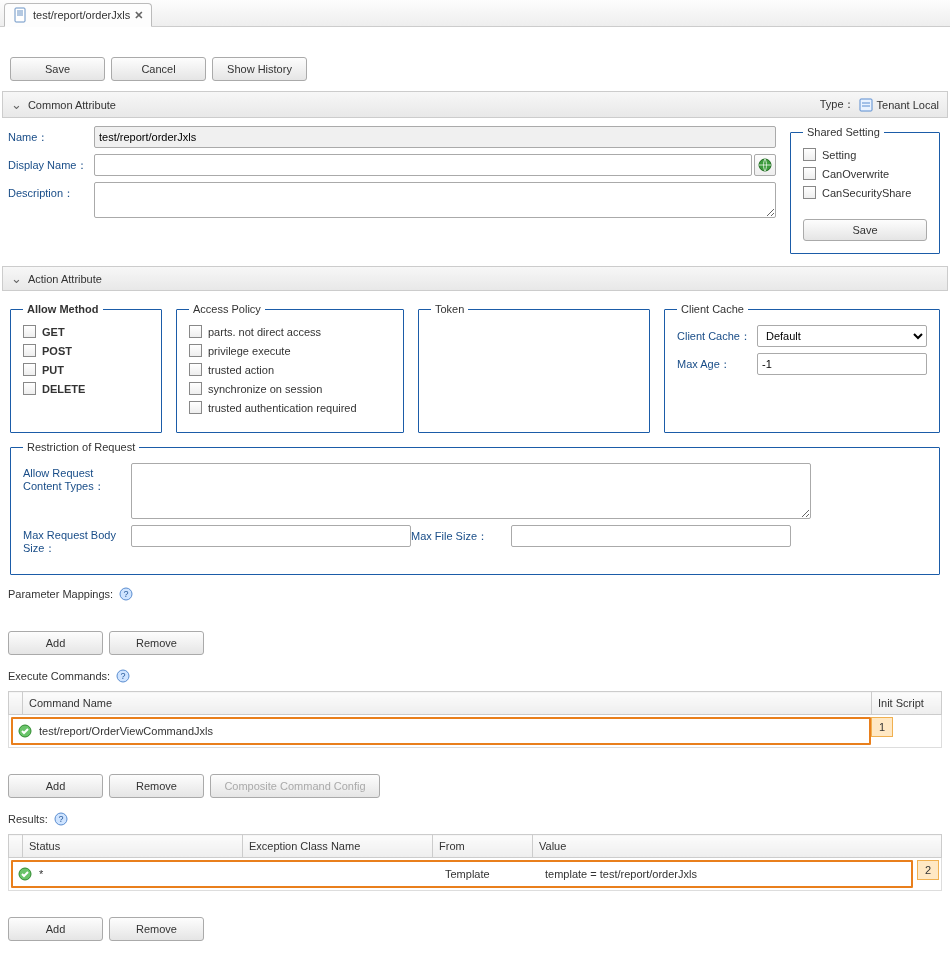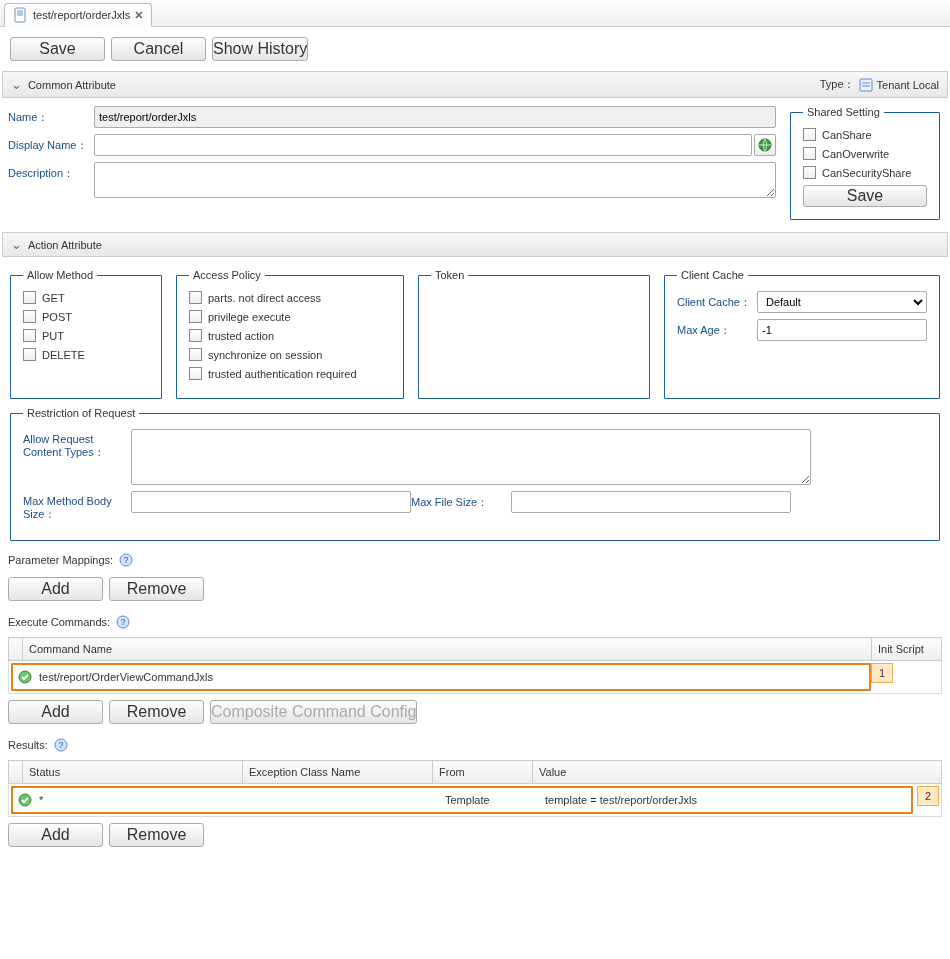--- a/index.html
+++ b/index.html
@@ -18,22 +18,22 @@
     background: #fdfdfd; border: 1px solid #bbb; border-bottom: 1px solid #fdfdfd;
     border-radius: 4px 4px 0 0; padding: 3px 8px; margin-left: 4px;
     position: relative; top: 1px;
   }
   .tab .doc-icon { width: 16px; height: 16px; }
   .tab .close { color: #666; cursor: pointer; font-weight: bold; }
   
   .toolbar { display: flex; gap: 6px; padding: 10px;}
   .btn {
     min-width: 95px; height: 24px; border: 1px solid #aaa; border-radius: 3px;
-    background: linear-gradient(#fdfdfd,#e5e5e5); cursor: pointer; font-size: 16px;
-    display: flex; align-items: center; justify-content: center;
+    background: linear-gradient(#fdfdfd,#e5e5e5); cursor: pointer; font-size: 11px;
+    display: flex; align-items: center; justify-content: center; margin-top: 20px;
   }
   .btn.small { min-width: 95px; }
   .btn.disabled { color: #aaa; }
   
   .section-header {
     background: linear-gradient(#f7f7f7,#e8e8e8); border: 1px solid #ccc;
     display: flex; align-items: center; padding: 5px 8px;
     color: #333; font-size: 11px; margin: 0 2px;
   }
   .section-header .chev { margin-right: 6px; color: #666; font-size: 13px; line-height: 1;}
@@ -137,21 +137,21 @@
       </div>
       <div class="form-row">
         <div class="form-label">Description：</div>
         <textarea class="form-input textarea" style=""></textarea>
       </div>
     </div>
     <fieldset style="width:150px; margin-top:0;">
       <legend>Shared Setting</legend>
       <div class="cb-row">
             <div class="cb"></div>
-            <span>CanShare</span>
+            <span>Setting</span>
           </div>
       <div class="cb-row">
             <div class="cb"></div>
             <span>CanOverwrite</span>
           </div>
       <div class="cb-row">
             <div class="cb"></div>
             <span>CanSecurityShare</span>
           </div>
       <div class="btn" style="min-width:46px; height:22px;">Save</div>
@@ -159,21 +159,21 @@
   </div>
 </div>
 
 <div class="section-header">
   <span class="chev">⌄</span>
   <span>Action Attribute</span>
 </div>
 
 <div class="panel-body">
   <div class="cols">
-    <fieldset style="width:152px;">
+    <fieldset style="width:152px;font-weight:bold;">
       <legend>Allow Method</legend>
       <div class="cb-row">
             <div class="cb"></div>
             <span>GET</span>
           </div>
       <div class="cb-row">
             <div class="cb"></div>
             <span>POST</span>
           </div>
       <div class="cb-row">
@@ -229,21 +229,21 @@
     </fieldset>
   </div>
 
   <fieldset>
     <legend>Restriction of Request</legend>
     <div class="form-row">
       <div class="form-label wide" style="white-space:normal;">Allow Request Content Types：</div>
       <textarea class="form-input" style="height: 56px; width: 680px; flex: 0 0 680px;"></textarea>
     </div>
     <div class="form-row">
-      <div class="form-label wide" style="white-space:normal;">Max Method Body Size：</div>
+      <div class="form-label wide" style="white-space:normal;">Max Request Body Size：</div>
       <input class="form-input" style="width: 280px; flex: 0 0 280px;">
       <div class="form-label" style="width:100px;">Max File Size：</div>
       <input class="form-input" style="width: 280px; flex: 0 0 280px;">
     </div>
   </fieldset>
 </div>
 
 <div class="section-label">
   <span>Parameter Mappings:</span>
   <svg class="help-icon" viewBox="0 0 14 14">

